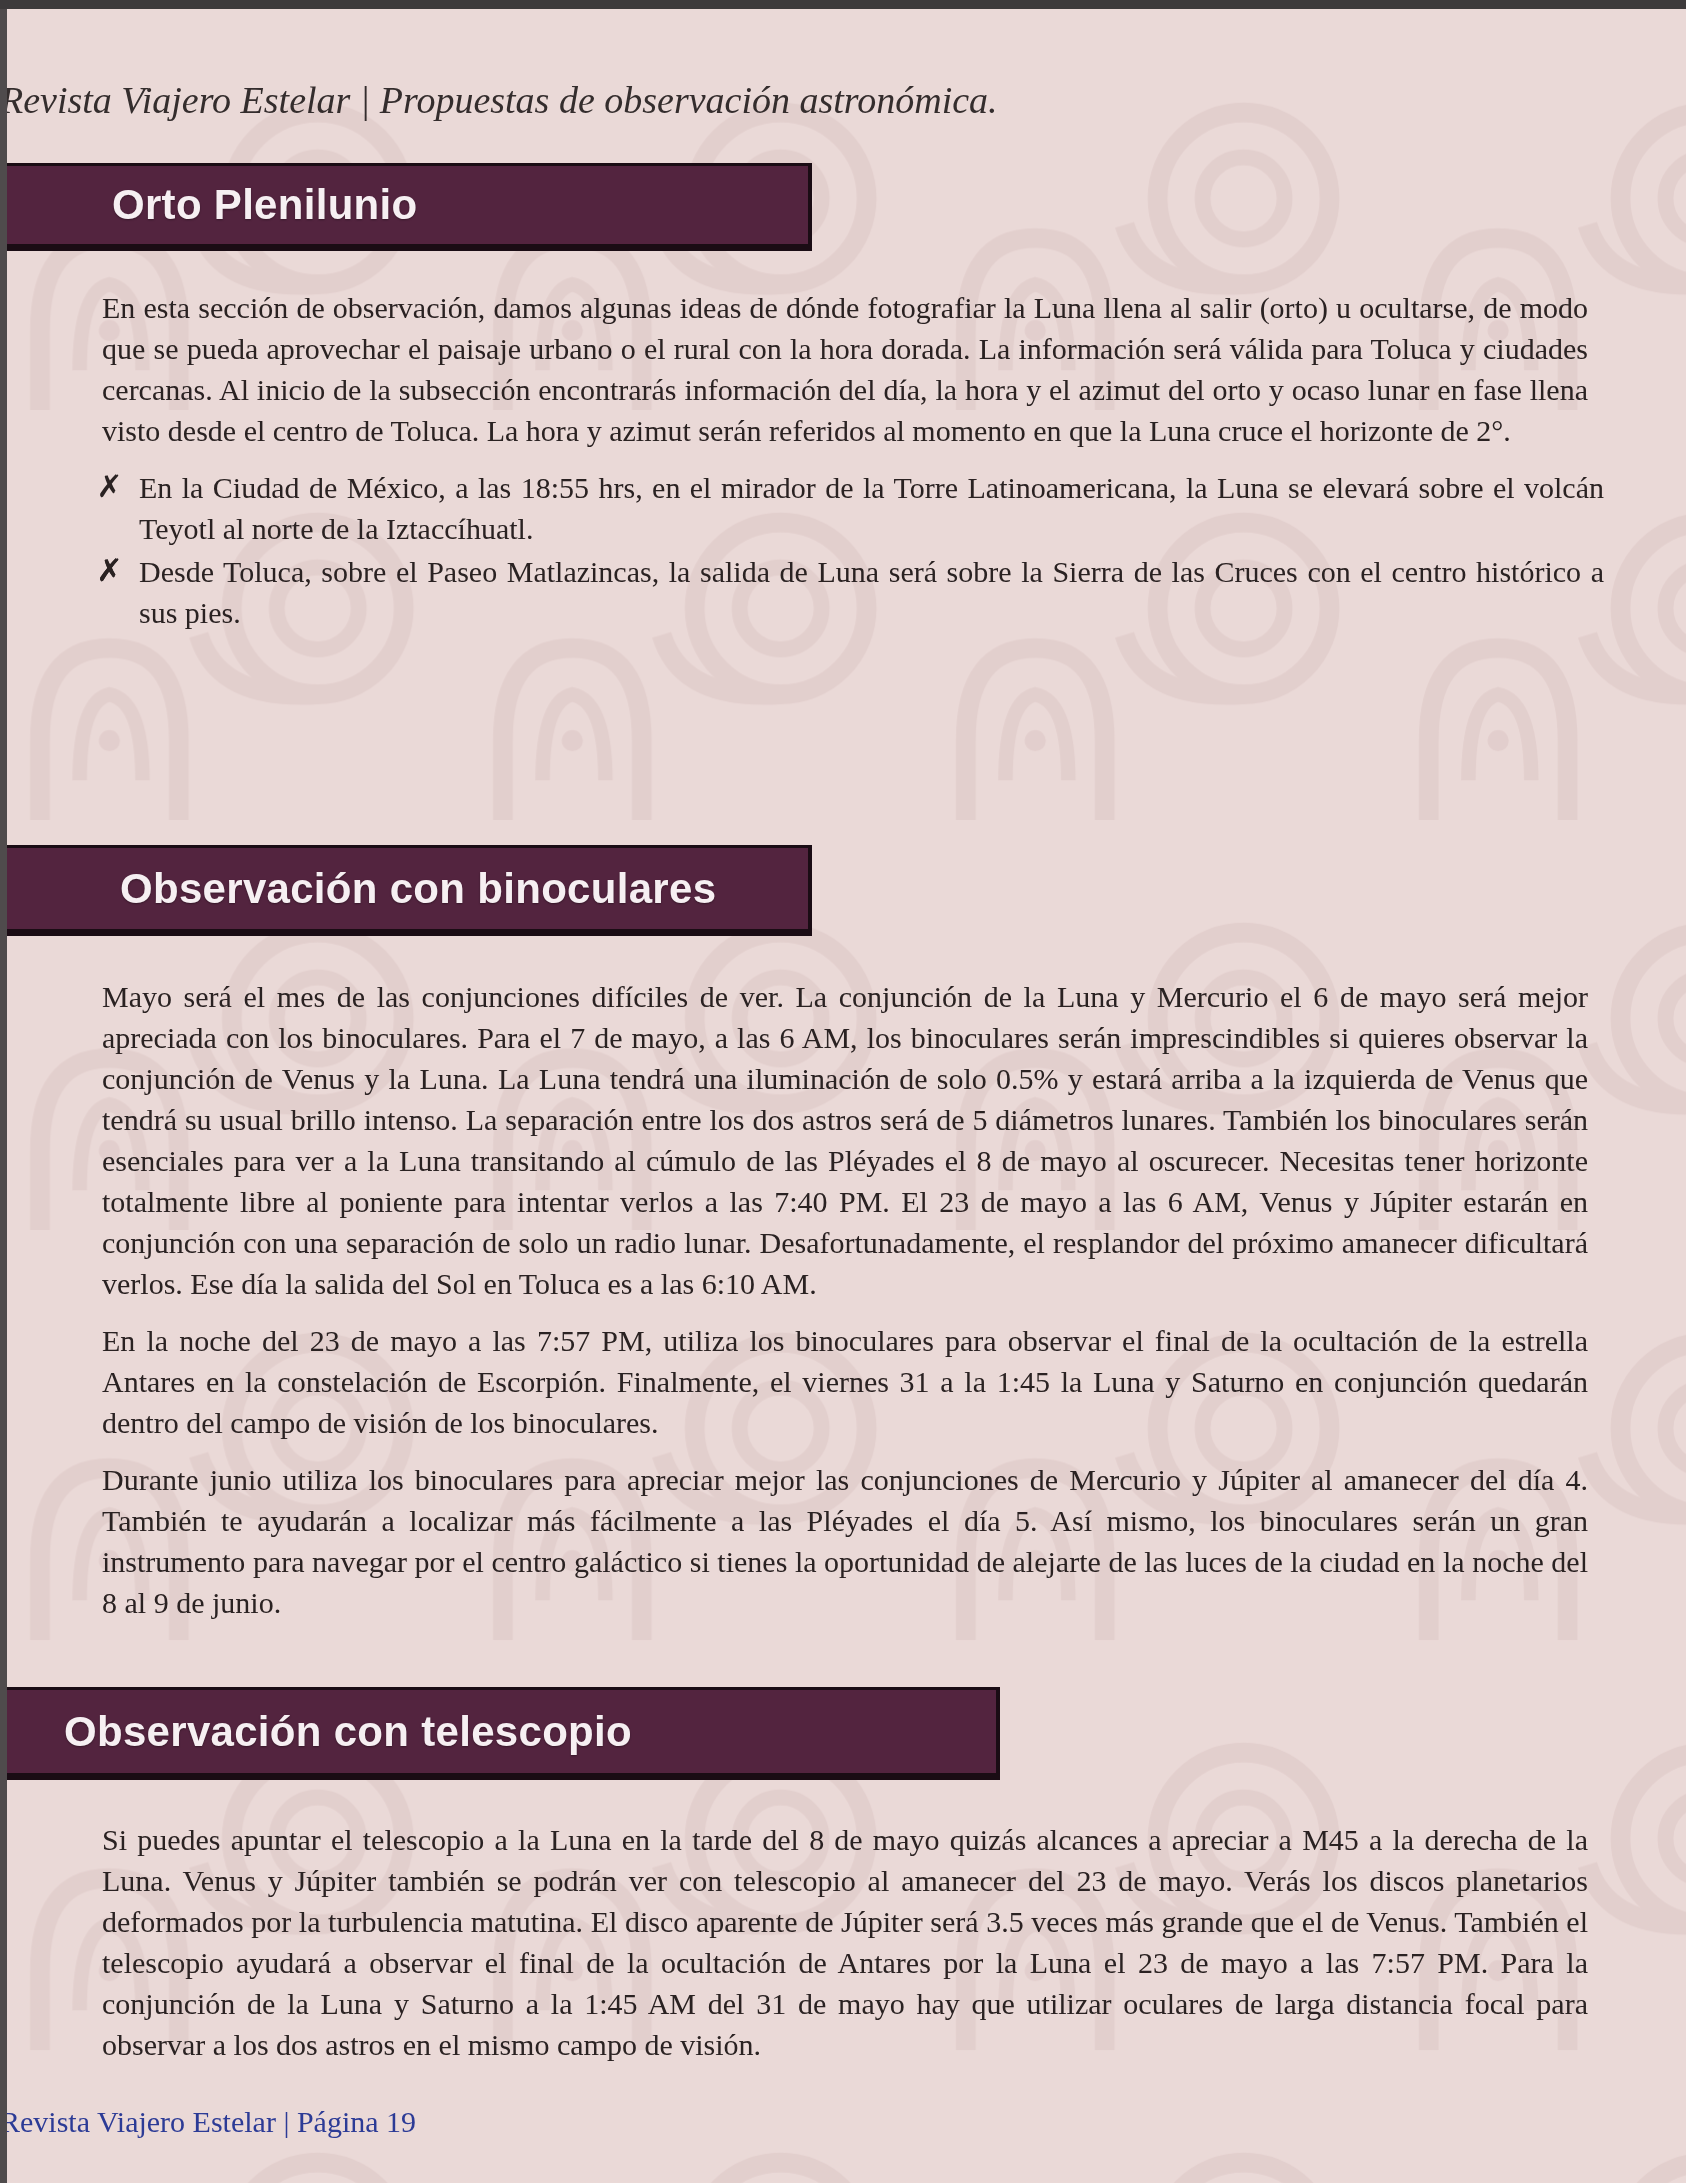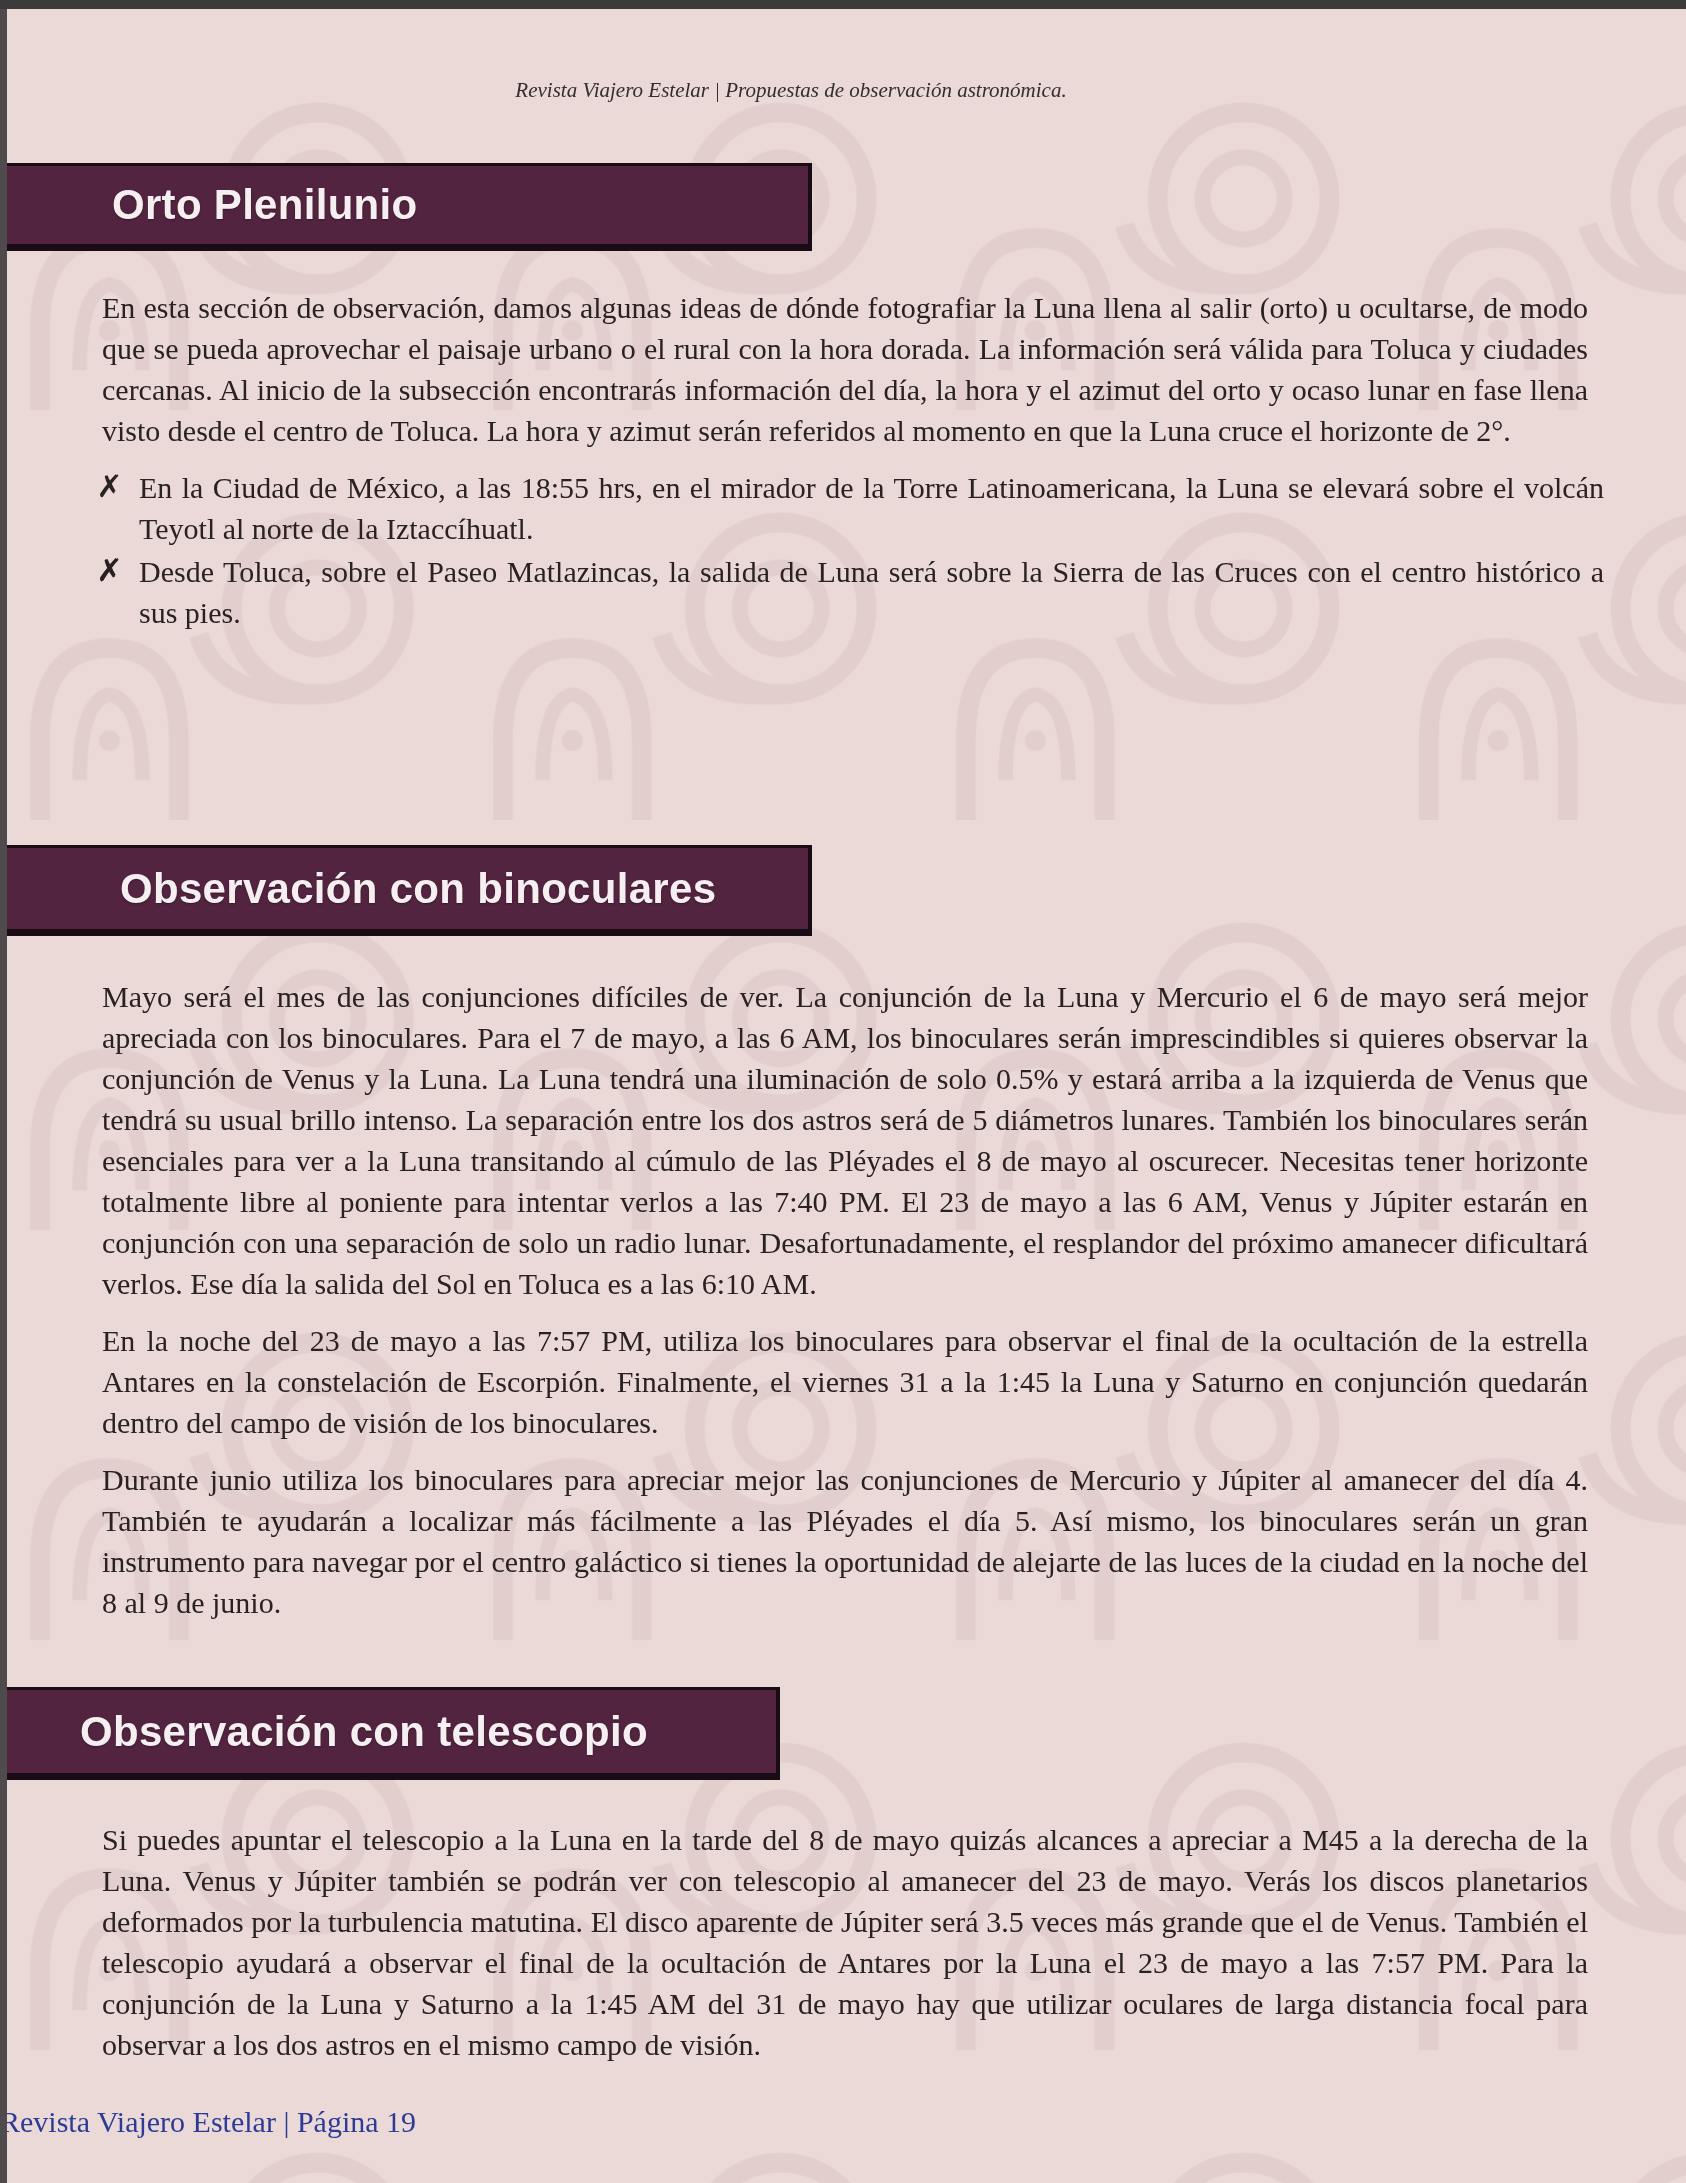--- a/index.html
+++ b/index.html
@@ -27,23 +27,23 @@
   .left-bar {
     position: absolute; top: 0; left: 0;
     width: 6.6px; height: 100%;
     background: #4f4b4c;
     z-index: 5;
   }
 
   
   .header-line {
     position: absolute; top: 78px; left: 0; right: 105px;
-    text-align: center;
+    text-align: left;
     font-style: italic;
-    font-size: 21px;
+    font-size: 38px;
     color: #342d2d;
     z-index: 2;
   }
 
   
   .banner {
     position: absolute; left: 0;
     box-sizing: border-box;
     background: #53243f;
     border-top: 3.3px solid #1a0c14;
@@ -53,21 +53,21 @@
     font-family: "Liberation Sans", sans-serif;
     font-weight: bold;
     font-size: 42px;
     letter-spacing: 0.3px;
     display: flex; align-items: center;
     z-index: 3;
     text-shadow: 0 1.3px 2px rgba(0,0,0,0.35);
   }
   #banner-orto { top: 163px; width: 812px; height: 88px; padding-left: 112px; }
   #banner-bino { top: 845px; width: 812px; height: 91px; padding-left: 120px; }
-  #banner-tele { top: 1687px; width: 780px; height: 93px; padding-left: 80px; align-items: center; }
+  #banner-tele { top: 1687px; width: 1000px; height: 93px; padding-left: 64px; align-items: center; }
 
   
   .textblock {
     position: absolute; left: 86px; width: 1518px;
     font-size: 30px; line-height: 41px;
     text-align: justify;
     color: #2a2222;
     z-index: 2;
   }
   #block-orto { top: 271px; }

